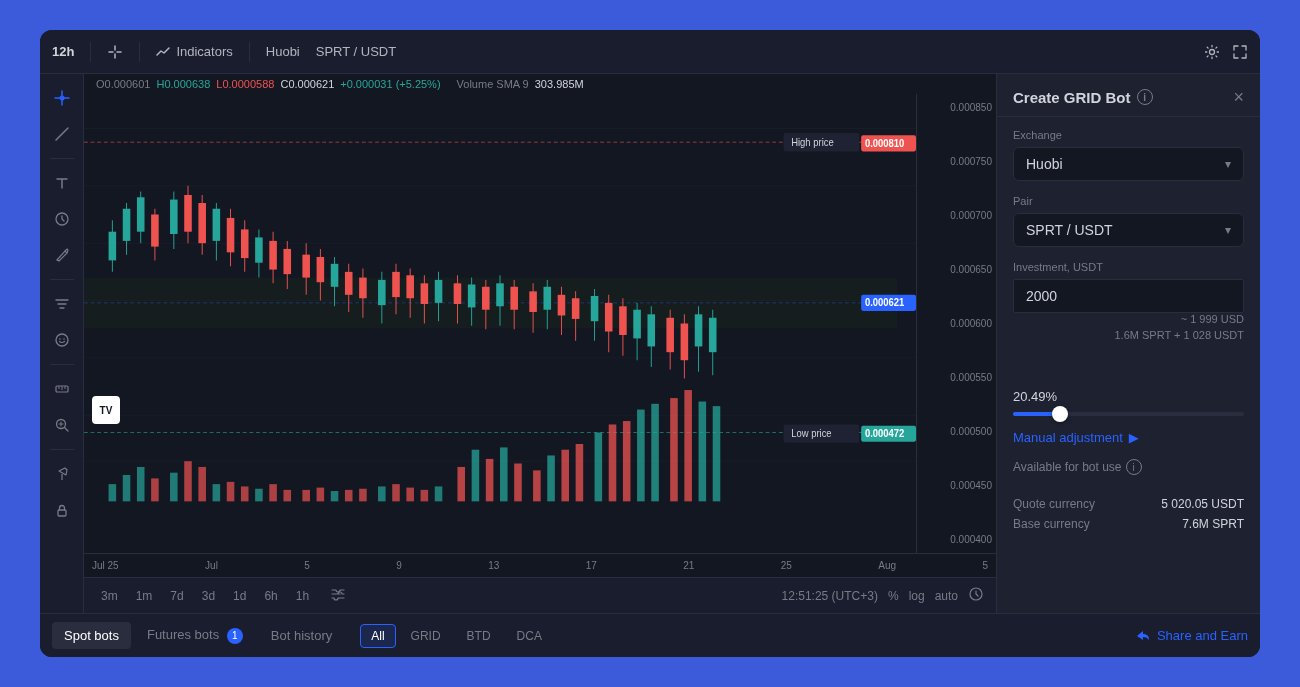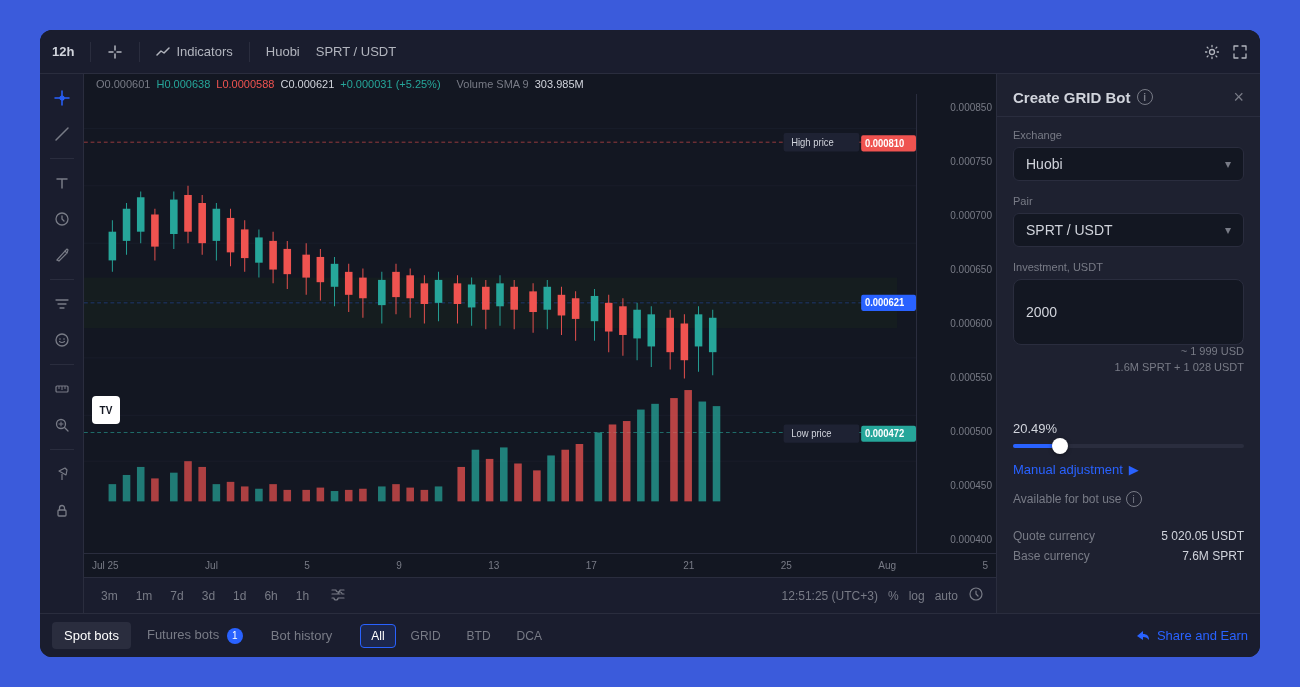--- a/index.html
+++ b/index.html
@@ -299,22 +299,22 @@
       font-size: 14px;
       color: #d1d4dc;
     }
     .field-arrow {
       color: #787b86;
       font-size: 12px;
     }
     .investment-input {
       background: #131722;
       border: 1px solid #2a2d3e;
-      border-radius: 8px;
-      padding: 24px 12px;
+      border-radius: 2px;
+      padding: 8px 12px;
       color: #d1d4dc;
       font-size: 14px;
       width: 100%;
     }
     .investment-approx {
       font-size: 11px;
       color: #787b86;
       text-align: right;
       margin-bottom: 4px;
     }

